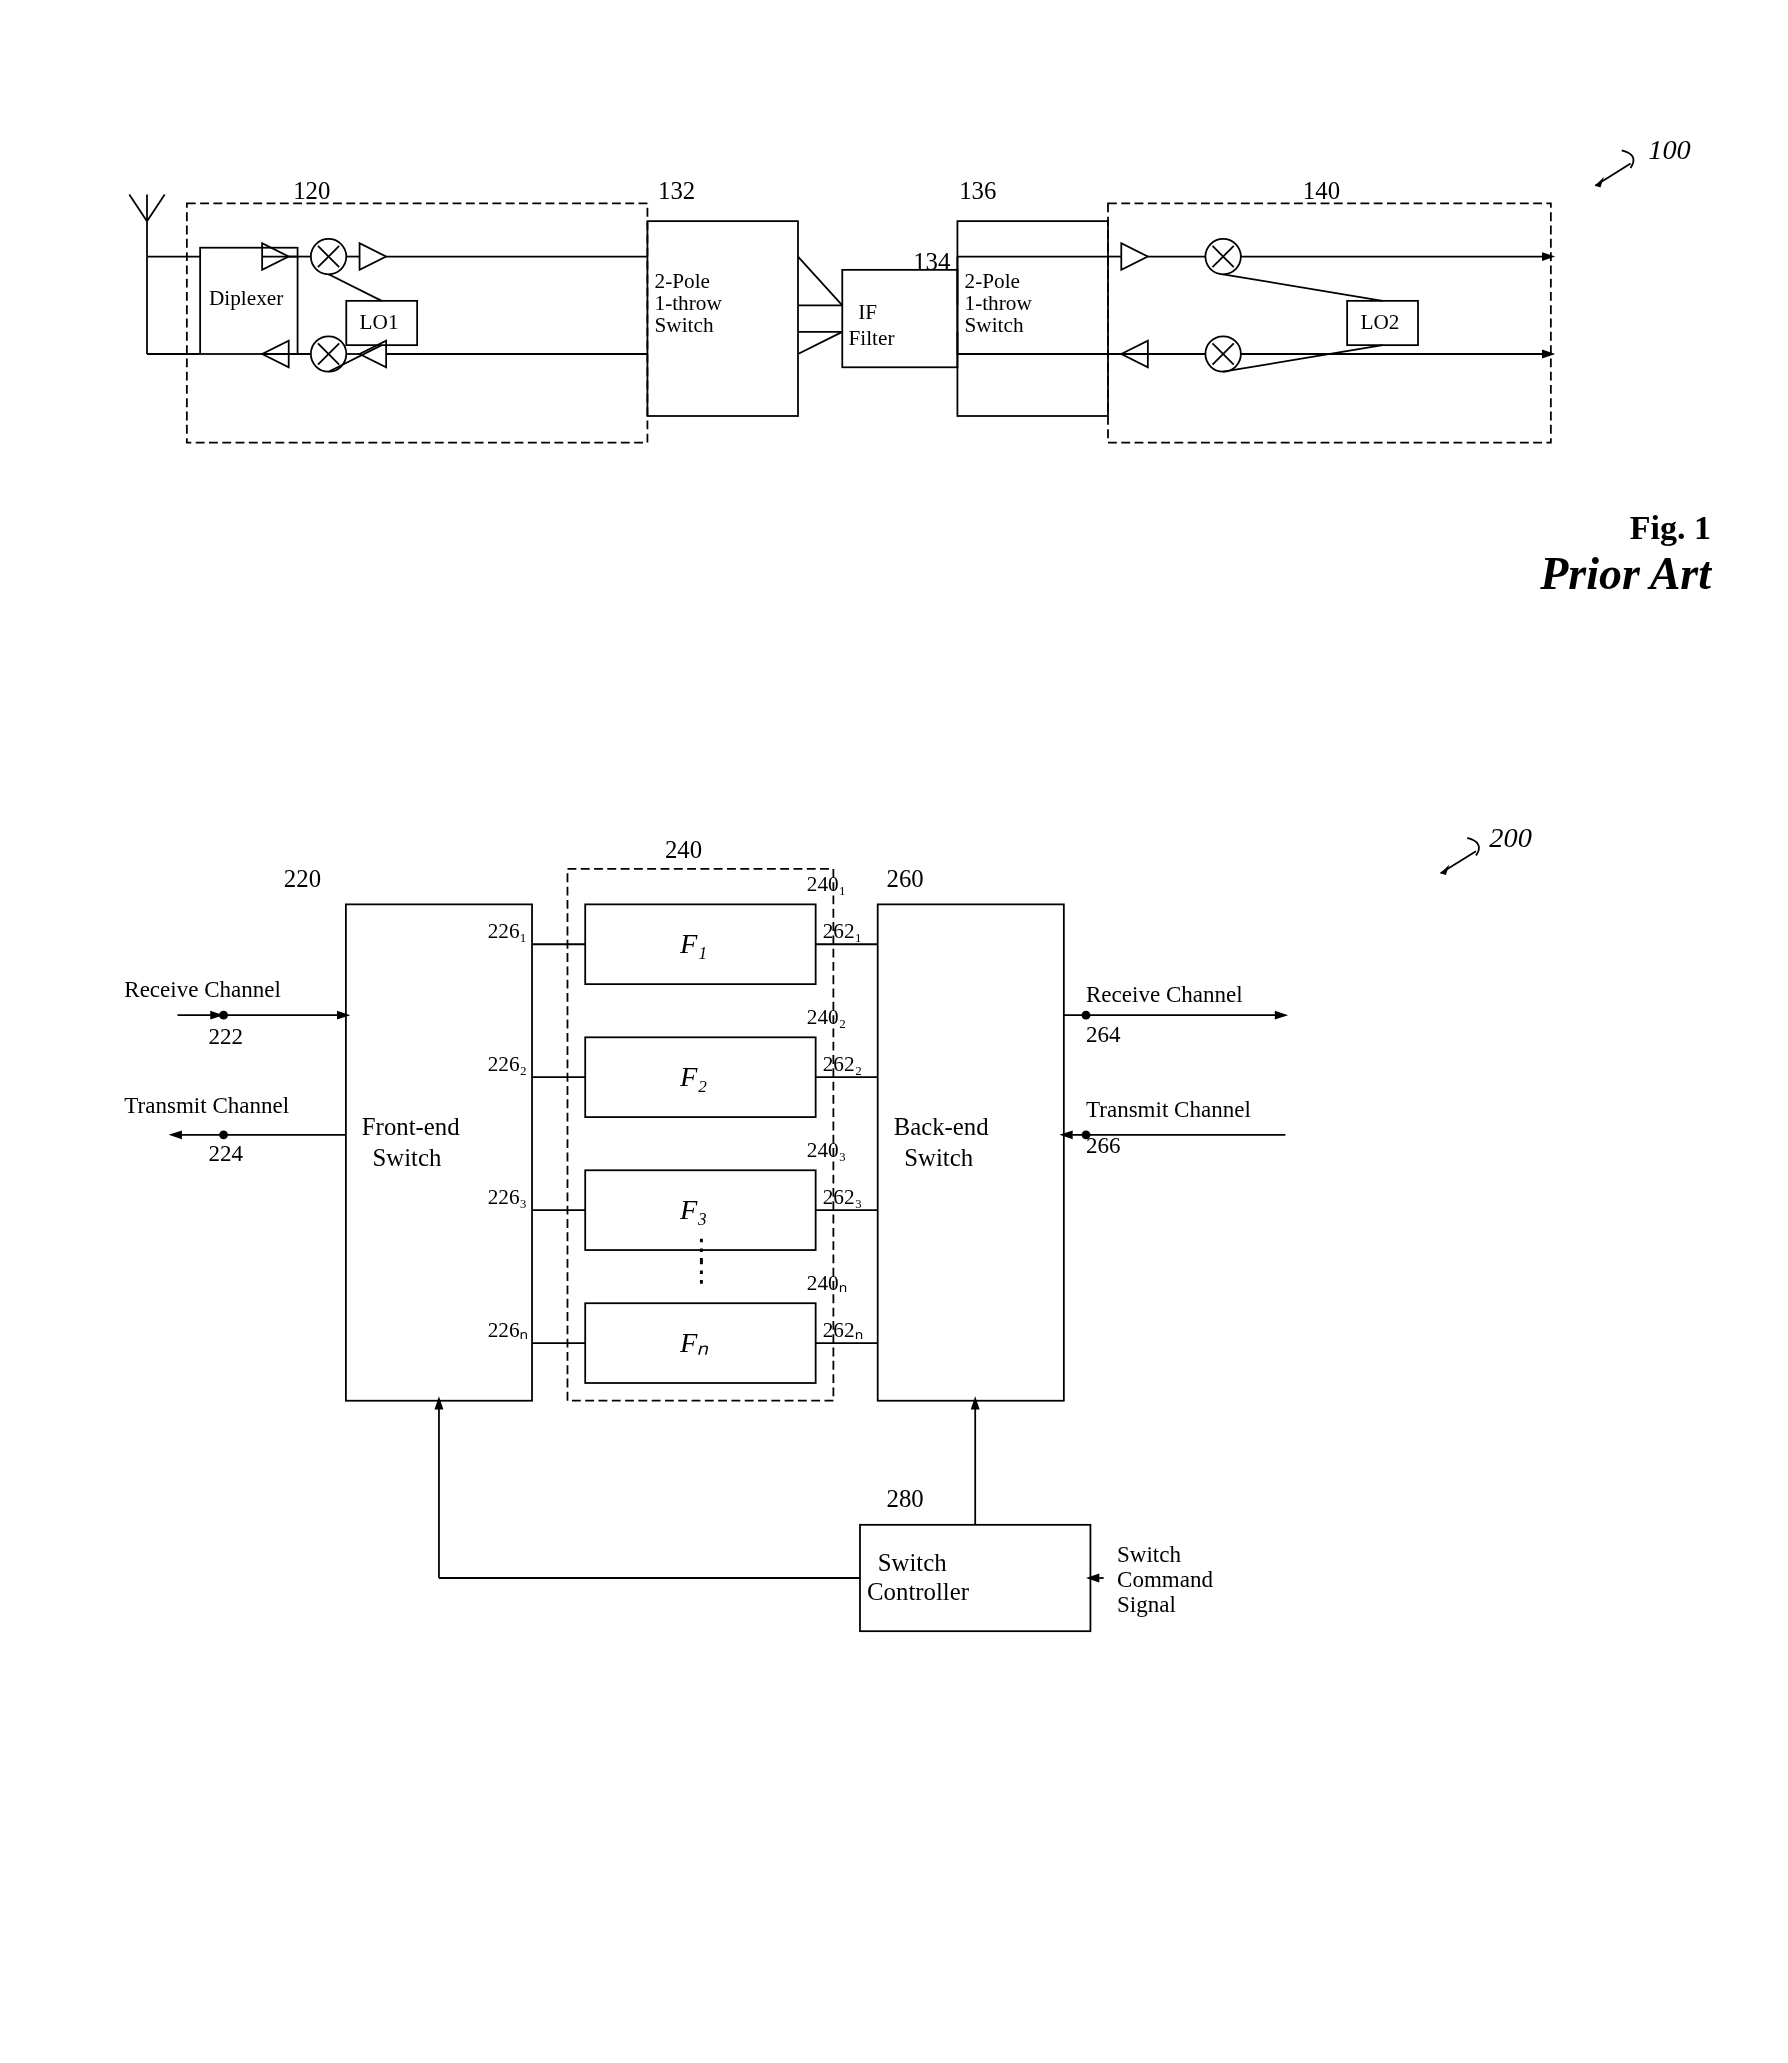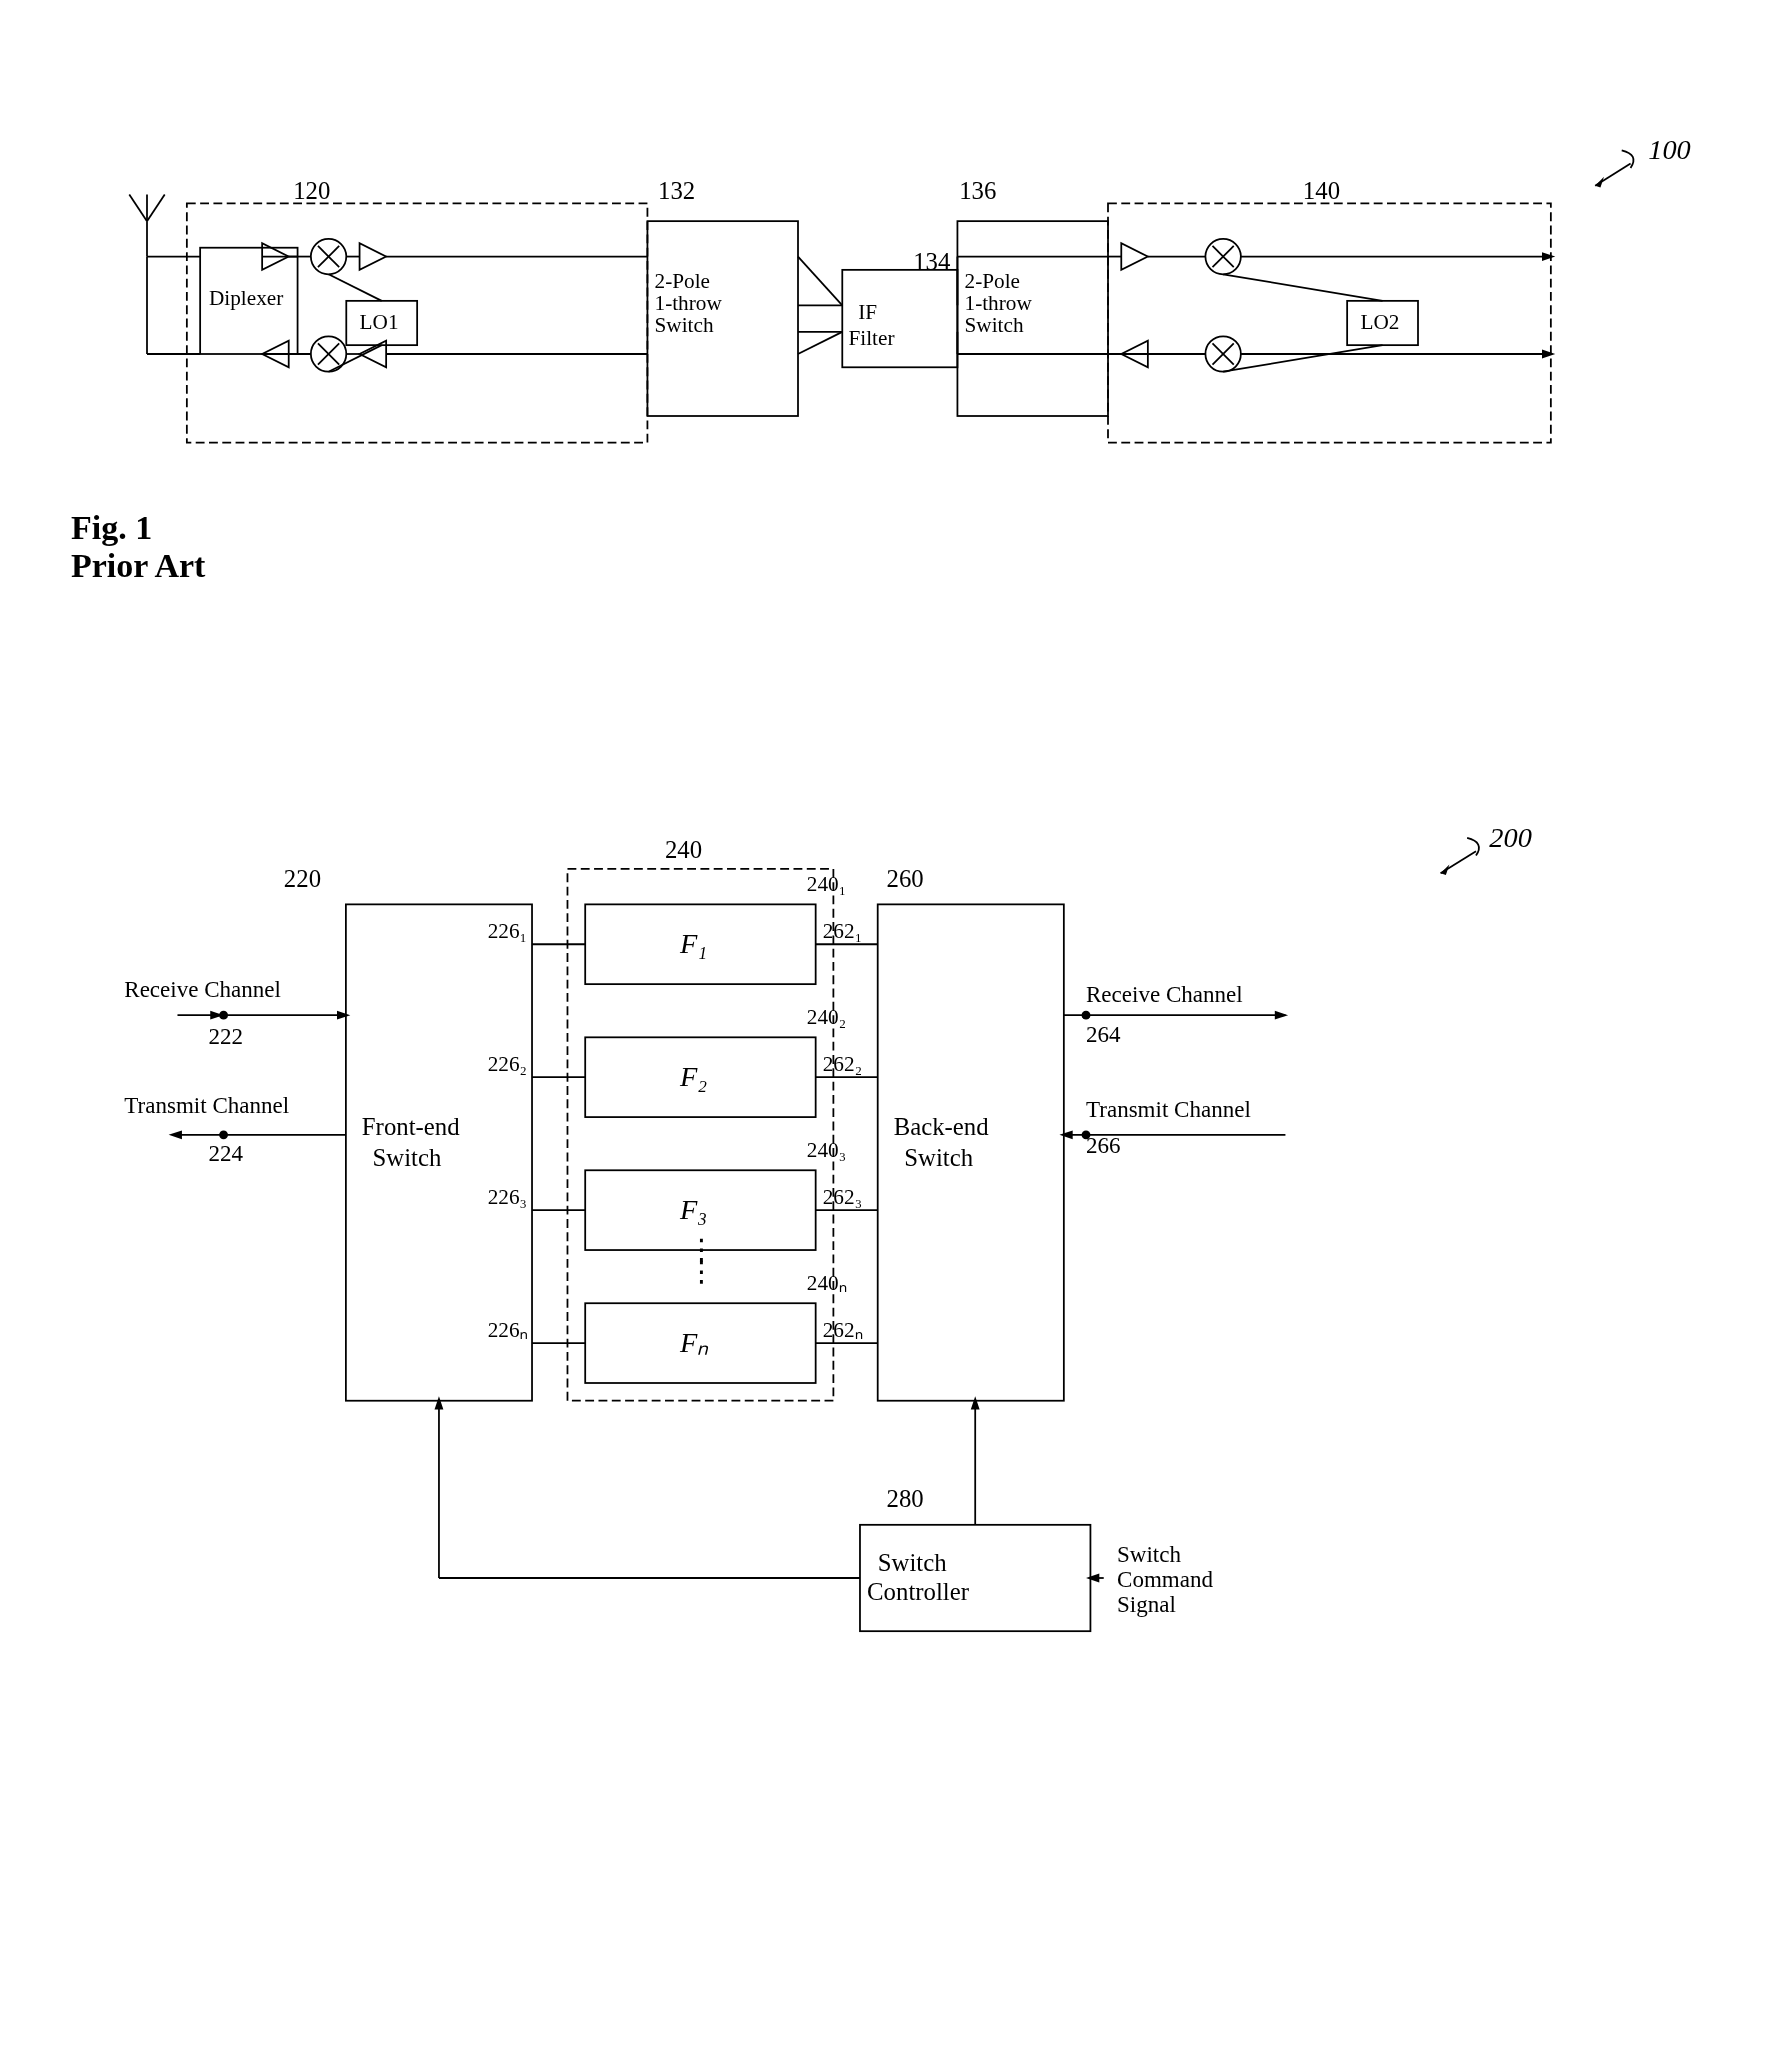--- a/index.html
+++ b/index.html
@@ -21,32 +21,33 @@
 
     
     .fig1-container {
       position: absolute;
       top: 106px;
       left: 71px;
       width: 1640px;
     }
 
     .fig1-label {
-      text-align: left;
+      text-align: right;
       margin-top: 26.6px;
     }
 
     .fig1-label .fig-num {
       font-size: 34px;
       font-weight: bold;
     }
 
     .fig1-label .fig-sub {
-      font-size: 34px;
+      font-size: 46px;
       font-weight: bold;
+      font-style: italic;
     }
 
     
     svg text {
       font-family: 'Times New Roman', Times, serif;
     }
 
     .fig2-container {
       position: absolute;
       top: 798px;

